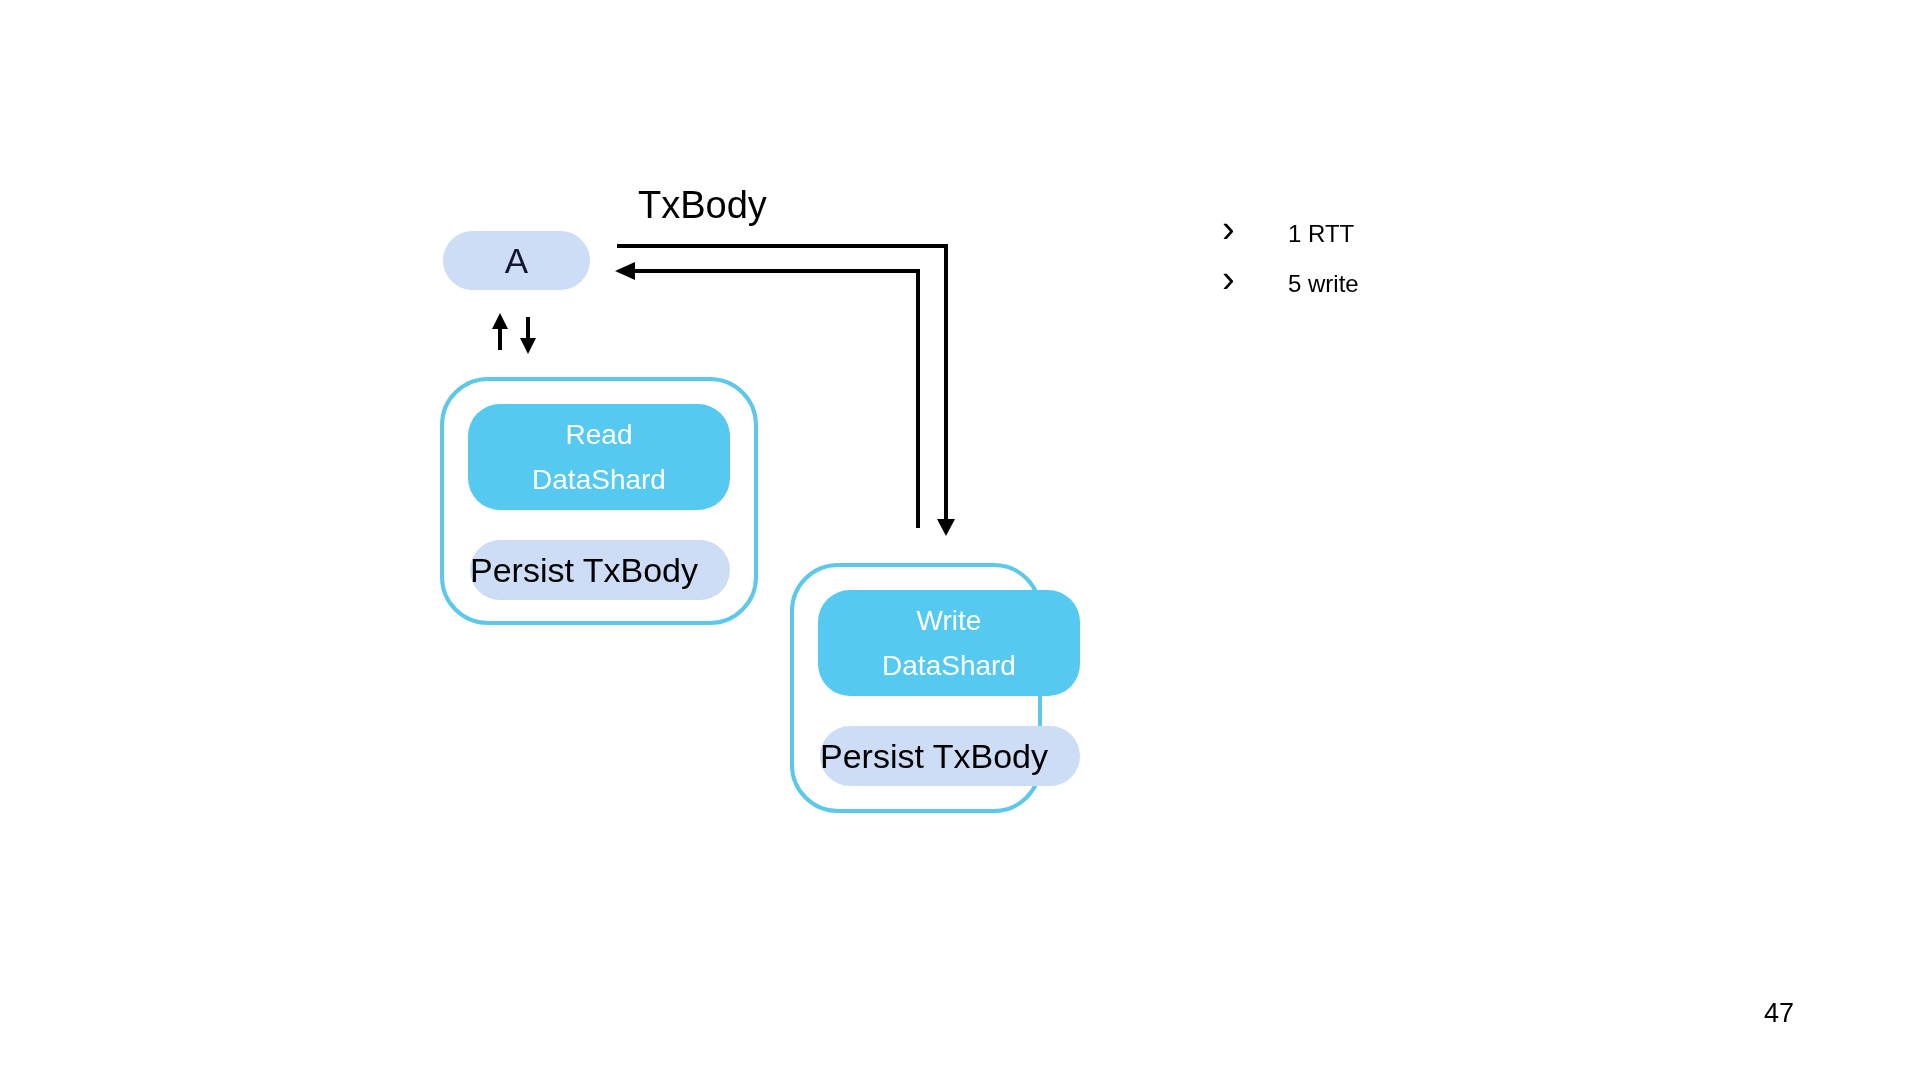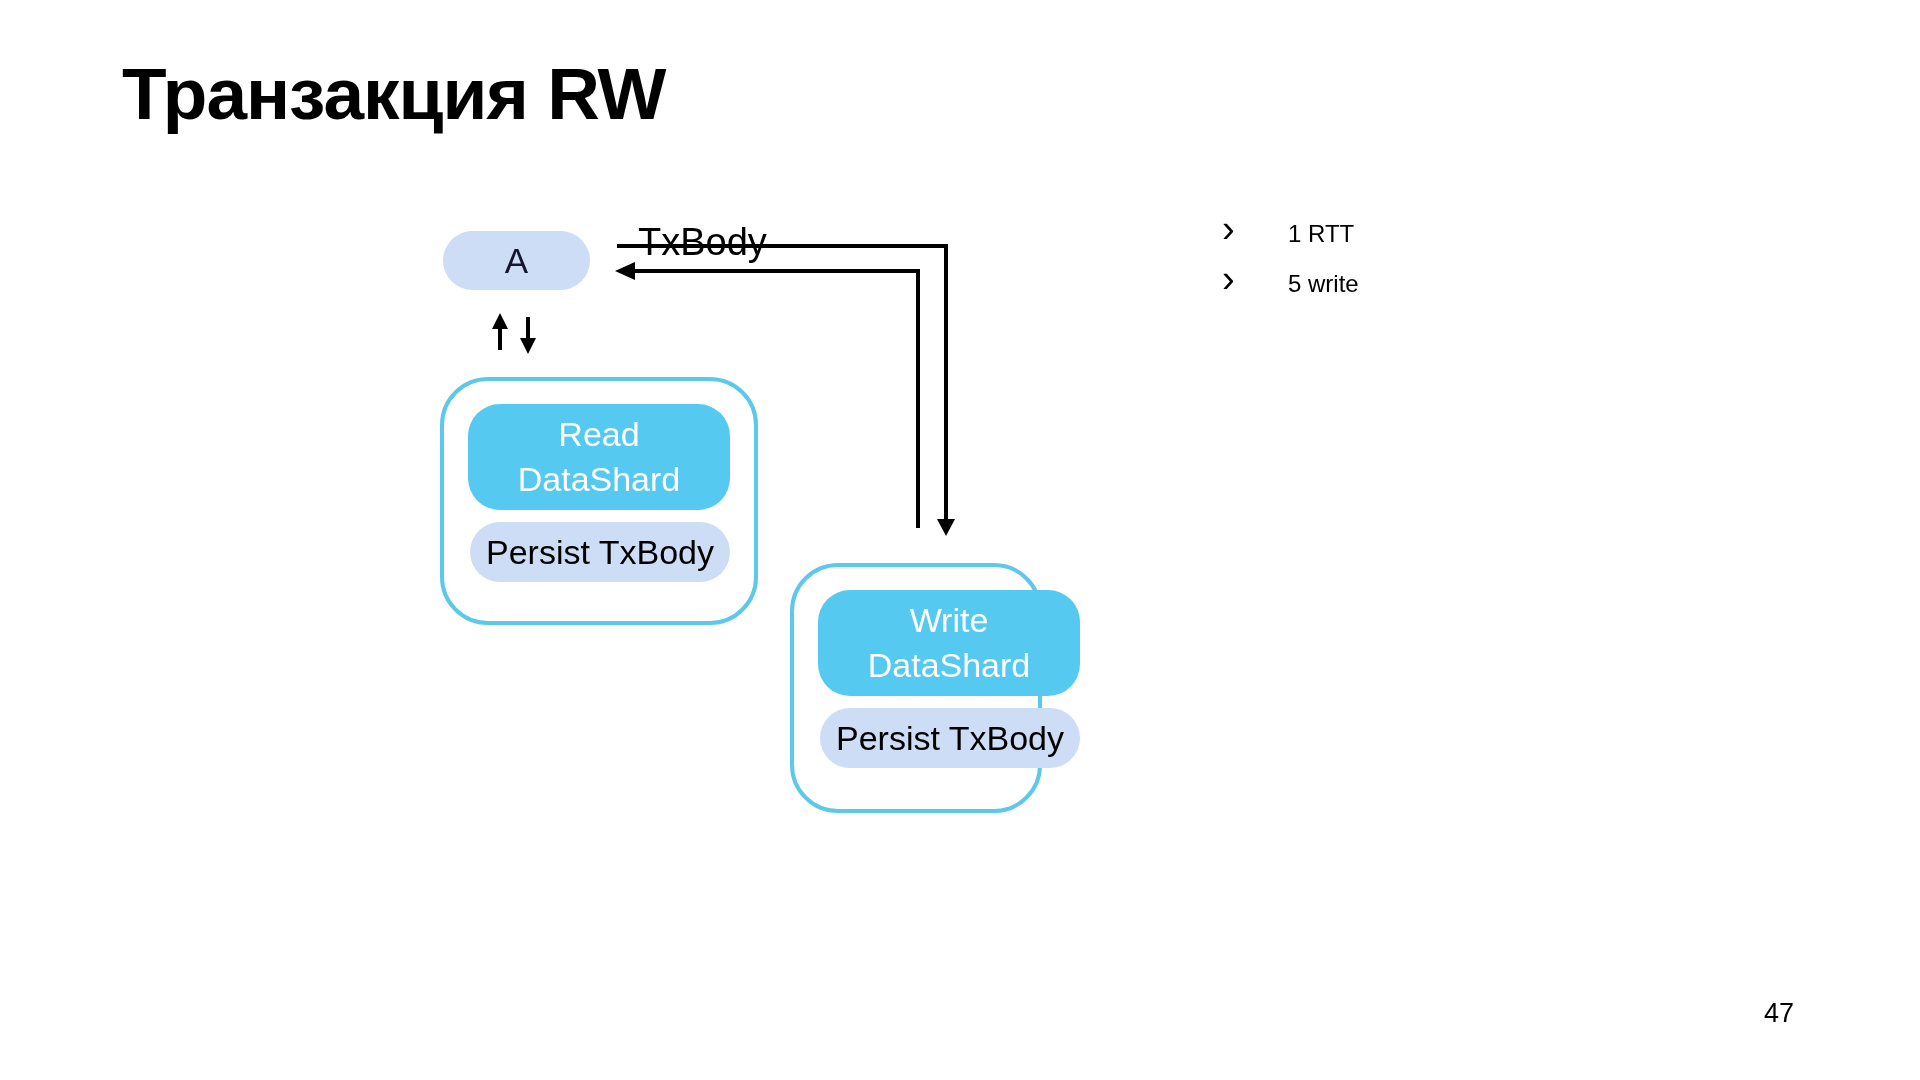--- a/index.html
+++ b/index.html
@@ -32,21 +32,20 @@
     letter-spacing: -1px;
     white-space: nowrap;
   }
   .msg-label {
     position: absolute;
     left: 638px;
     top: 184px;
     font-size: 38px;
     color: var(--ink);
     white-space: nowrap;
-    margin-top: 37px;
   }
   .actor-pill {
     position: absolute;
     left: 443px;
     top: 231px;
     width: 147px;
     height: 59px;
     background: var(--pill-fill);
     border-radius: 29.5px;
     display: flex;
@@ -78,34 +77,34 @@
     top: 23px;
     width: 262px;
     height: 106px;
     background: var(--shard-fill);
     border-radius: 32px;
     display: flex;
     align-items: center;
     justify-content: center;
     text-align: center;
     color: var(--shard-text);
-    font-size: 34px;
+    font-size: 28px;
     line-height: 45px;
   }
   .persist-pill {
     position: absolute;
     left: 26px;
-    top: 141px;
+    top: 159px;
     width: 260px;
     height: 60px;
     background: var(--pill-fill);
     border-radius: 30px;
     display: flex;
     align-items: center;
-    justify-content: center;
+    justify-content: flex-start;
     color: var(--ink);
     font-size: 34px;
     white-space: nowrap;
   }
   .bullets {
     position: absolute;
     left: 1222px;
     top: 208px;
   }
   .bullet-row {
@@ -130,21 +129,20 @@
     top: 998px;
     font-size: 27px;
     color: var(--ink);
   }
 </style>
 </head>
 <body>
 
 <div class="stage">
 
-  <div class="slide-title">Транзакция RW</div>
 
   <div class="msg-label">TxBody</div>
 
   <div class="actor-pill">
     <span>A</span>
   </div>
 
   <svg class="arrow-layer" viewBox="0 0 1920 1080">
 
     <g>

